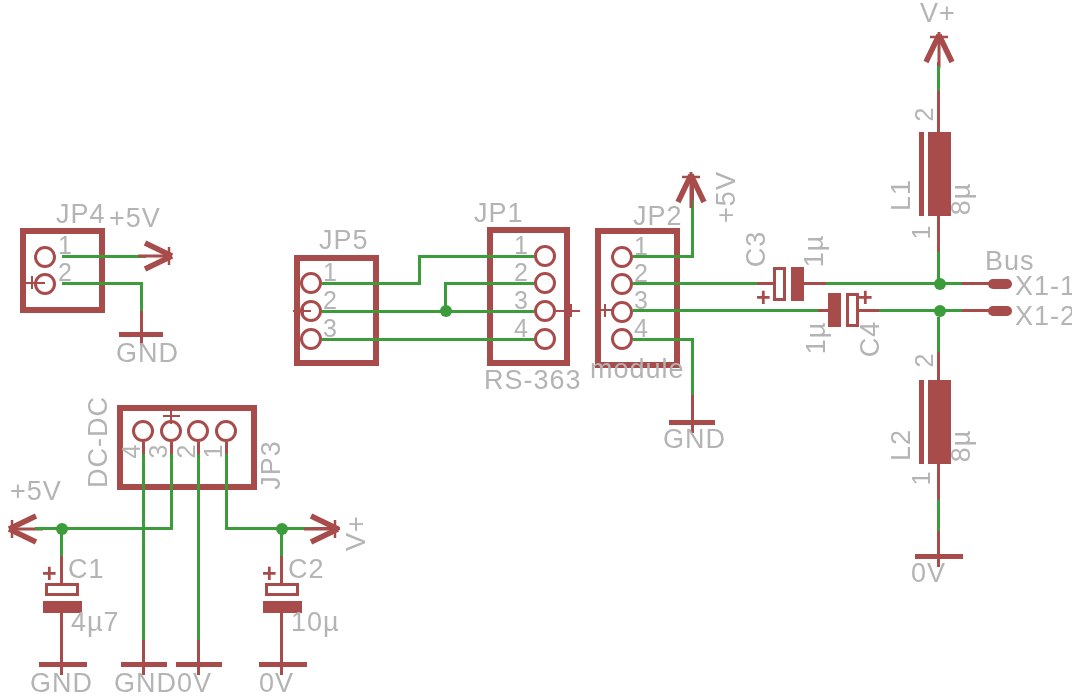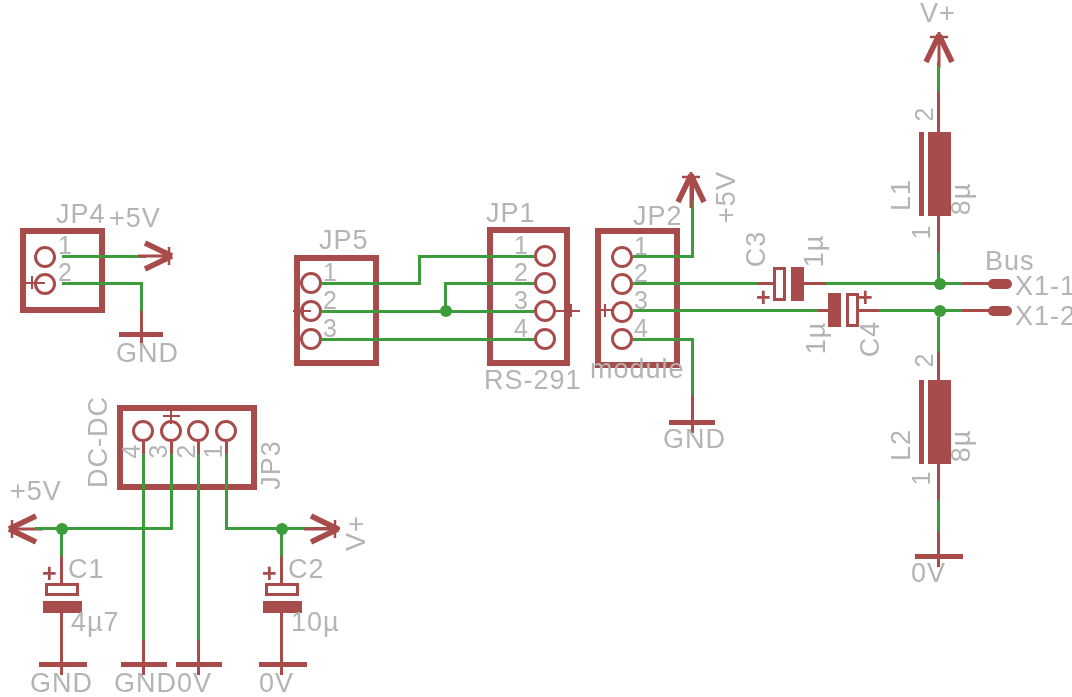--- a/index.html
+++ b/index.html
@@ -64,31 +64,31 @@
     <div class="pin" style="left:300px;top:300px"></div>
     <div class="pin" style="left:300px;top:328px"></div>
     <div class="lbl pn" style="left:323px;top:260px">1</div>
     <div class="lbl pn" style="left:323px;top:288px">2</div>
     <div class="lbl pn" style="left:323px;top:316px">3</div>
     <div class="rw" style="left:293px;top:310px;width:18px;height:2px"></div>
     <div class="rw" style="left:302px;top:304px;width:2px;height:13px"></div>
   </div>
 
   <div>
-    <div class="lbl" style="left:486px;top:200px">JP1</div>
+    <div class="lbl" style="left:474px;top:200px">JP1</div>
     <div class="cbox" style="left:487px;top:227px;width:71px;height:127px"></div>
     <div class="pin" style="left:534px;top:245px"></div>
     <div class="pin" style="left:534px;top:272px"></div>
     <div class="pin" style="left:534px;top:300px"></div>
     <div class="pin" style="left:534px;top:328px"></div>
     <div class="lbl pn" style="left:514px;top:233px">1</div>
     <div class="lbl pn" style="left:514px;top:260px">2</div>
     <div class="lbl pn" style="left:514px;top:288px">3</div>
     <div class="lbl pn" style="left:514px;top:316px">4</div>
-    <div class="lbl" style="left:484px;top:367px">RS-291</div>
+    <div class="lbl" style="left:484px;top:367px">RS-363</div>
     <div class="rw" style="left:556px;top:310px;width:24px;height:2px"></div>
     <div class="rw" style="left:570px;top:304px;width:2px;height:13px"></div>
   </div>
 
   <div>
     <div class="gw" style="left:322px;top:282px;width:99px;height:3px"></div>
     <div class="gw" style="left:418px;top:255px;width:3px;height:30px"></div>
     <div class="gw" style="left:418px;top:255px;width:116px;height:3px"></div>
     <div class="gw" style="left:322px;top:310px;width:212px;height:3px"></div>
     <div class="gw" style="left:444px;top:282px;width:3px;height:31px"></div>

